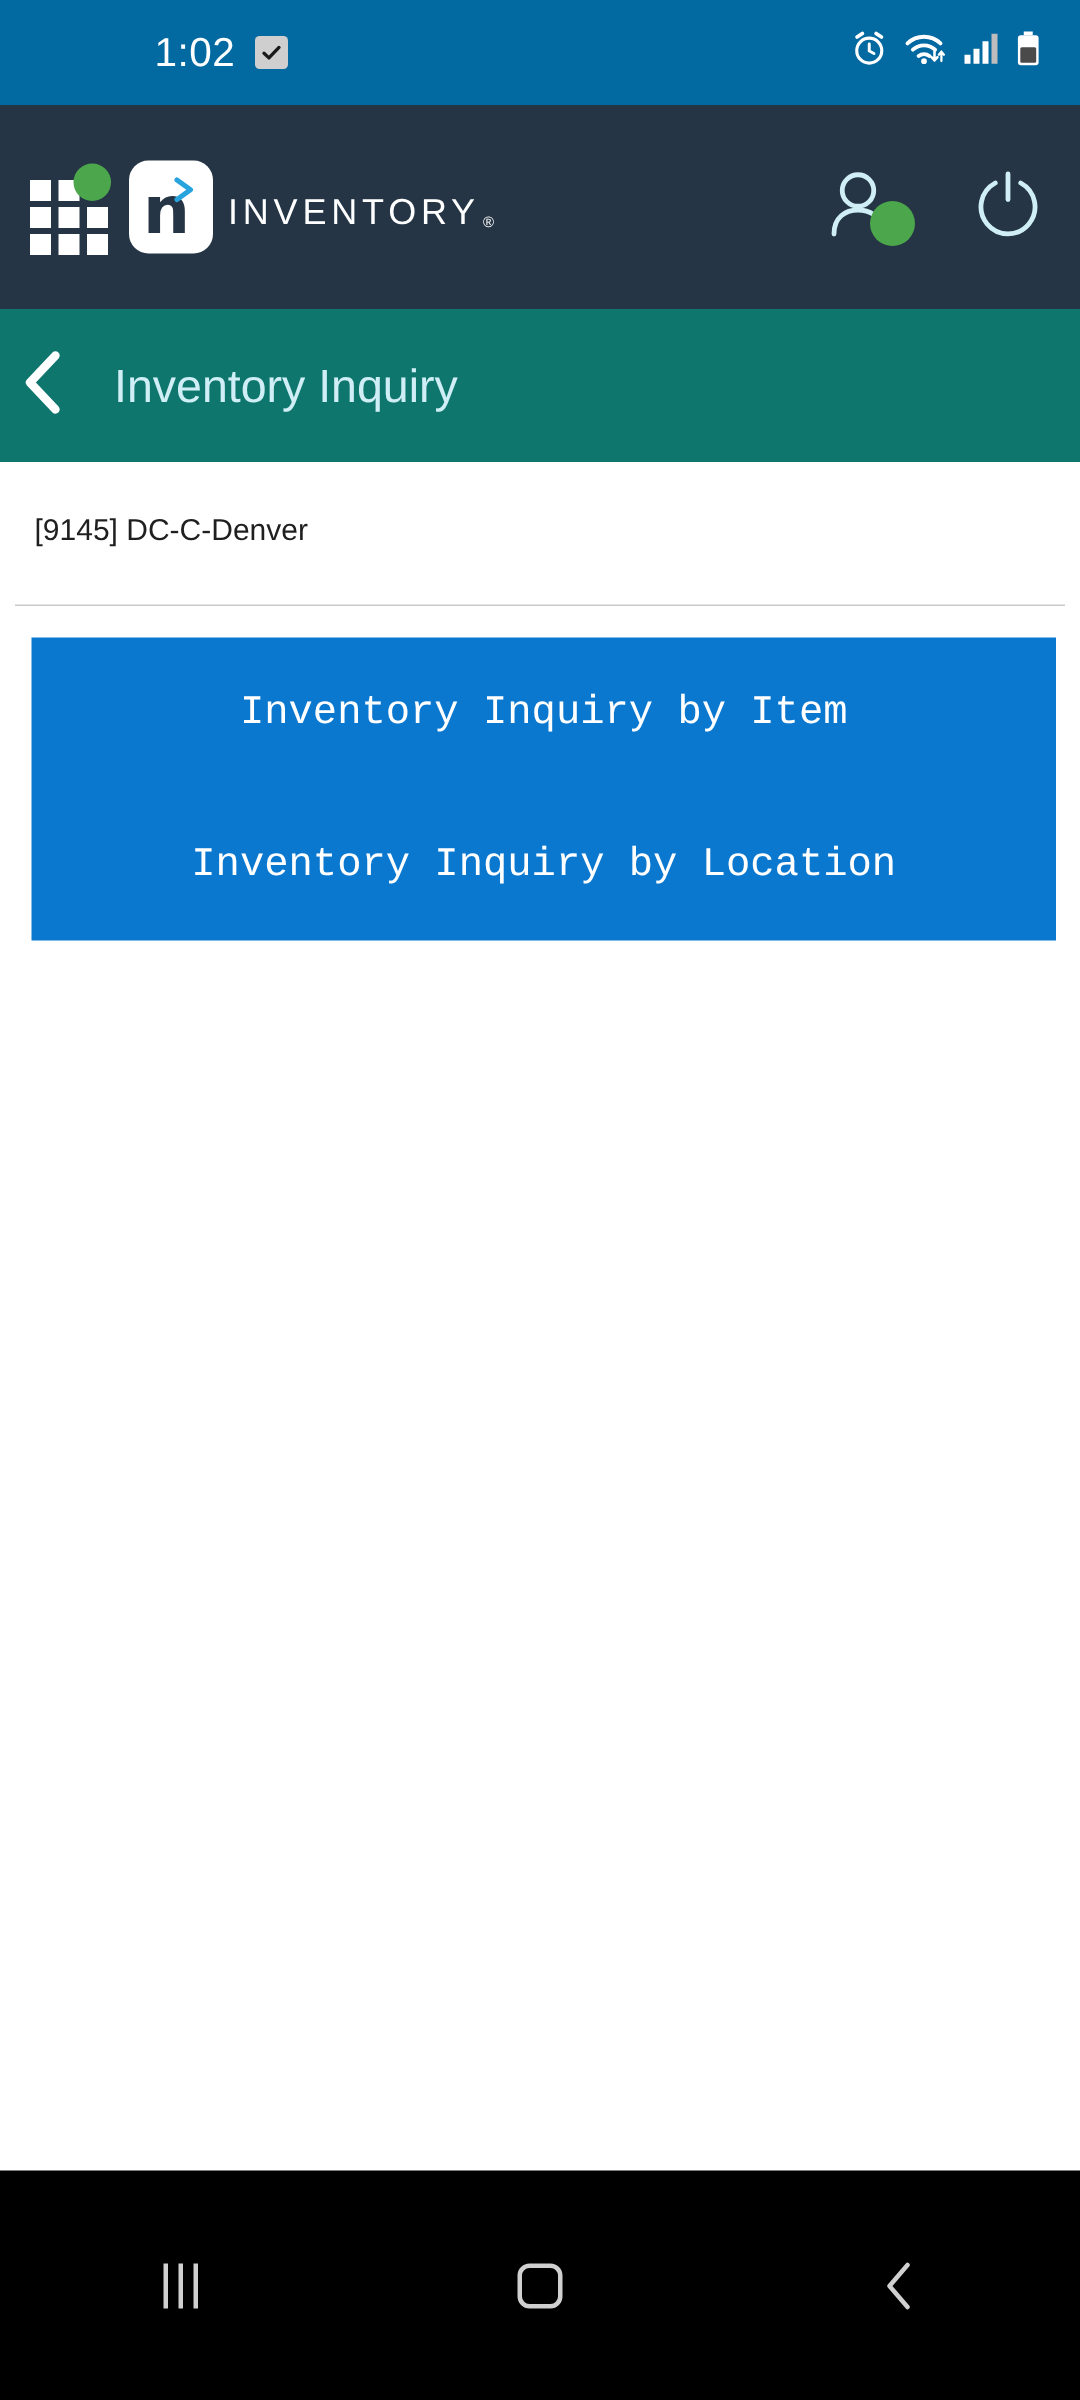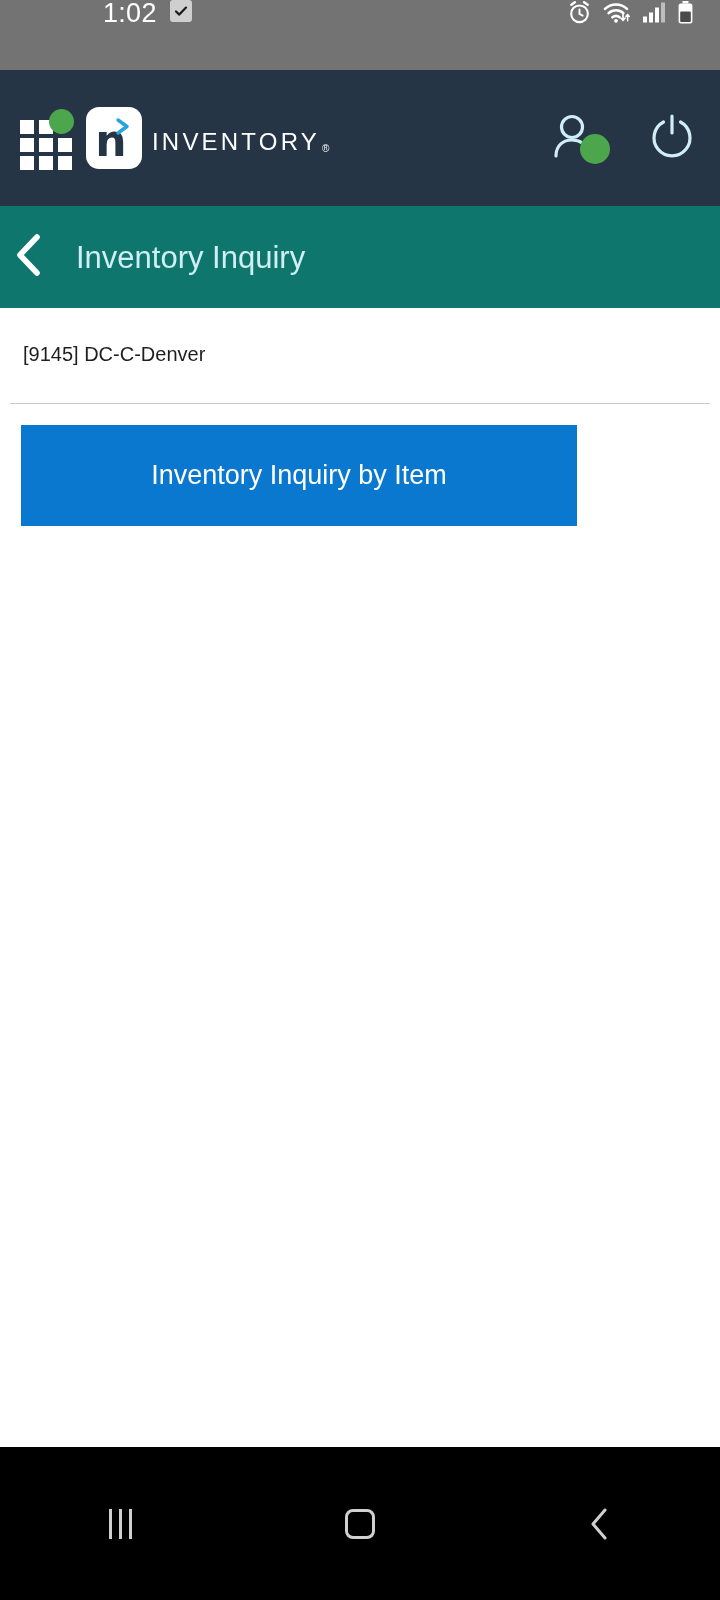--- a/index.html
+++ b/index.html
@@ -7,21 +7,21 @@
     width:720px; height:1600px;
     background:#ffffff;
     font-family:"Liberation Sans", sans-serif;
     overflow:hidden;
   }
   #screen { position:relative; width:720px; height:1600px; background:#fff; }
 
   
   .statusbar {
     position:absolute; top:0; left:0; width:720px; height:70px;
-    background:#737373; display:flex; align-items:flex-start;
+    background:#0369a1; display:flex; align-items:center;
     padding:0 26px 0 103px;
   }
   .sb-time {
     color:#fff; font-size:27px; letter-spacing:0.3px; font-weight:400;
     line-height:1;
   }
   .sb-check {
     width:22px; height:22px; margin-left:13px;
     background:#cfcfcf; border-radius:3px;
     display:flex; align-items:center; justify-content:center;
@@ -96,25 +96,25 @@
     background:#fff;
   }
   .location-row {
     padding:36px 0 0 23px; font-size:20px; color:#1f1f1f; line-height:1;
   }
   .divider {
     margin:39px 10px 0 10px; height:1px; background:#c9c9c9;
   }
   .btn-list { padding:21px 36px 0 21px; }
   .big-btn {
-    width:556px; height:101px; background:#0b78d0;
+    width:683px; height:101px; background:#0b78d0;
     display:flex; align-items:center; justify-content:center;
     color:#fff; font-size:27px; font-weight:400;
     margin-bottom:0; border:none; cursor:pointer;
-    font-family:Liberation Sans, sans-serif;
+    font-family:Liberation Mono, monospace;
   }
 
   
   .navbar {
     position:absolute; top:1447px; left:0; width:720px; height:153px;
     background:#000; display:flex; align-items:center;
   }
   .nav-btn {
     flex:1; display:flex; align-items:center; justify-content:center;
     height:100%;
@@ -236,20 +236,21 @@
     </span>
     <span class="title-text">Inventory Inquiry</span>
   </div>
 
   <div class="content">
     <div class="location-row">[9145] DC-C-Denver</div>
     <div class="divider"></div>
 
     <div class="btn-list">
       <button class="big-btn">Inventory Inquiry by Item</button>
+      <button class="big-btn">Inventory Inquiry by Location</button>
     </div>
   </div>
 
   <div class="navbar">
     <div class="nav-btn">
       <span class="nav-recents">
           <i></i>
           <i></i>
           <i></i>
         </span>

